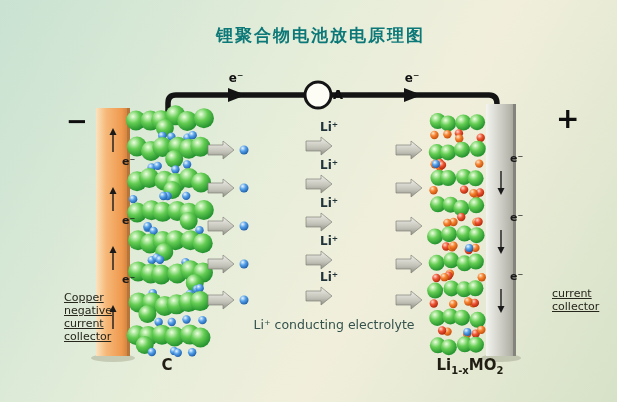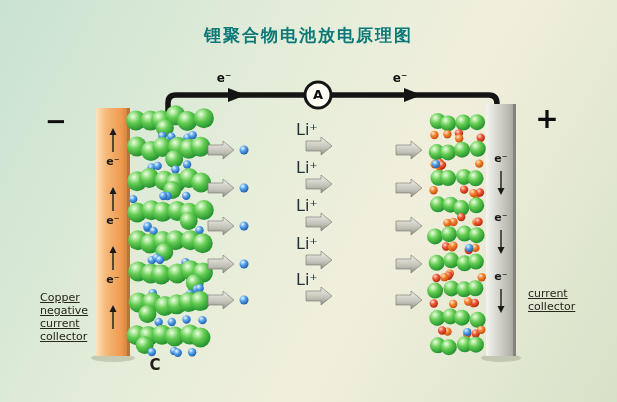--- a/index.html
+++ b/index.html
@@ -1,27 +1,27 @@
 <!DOCTYPE html>
 <html><head>
 <meta charset="utf-8">
 <style>
   * { margin:0; padding:0; box-sizing:border-box; }
   body { font-family:"DejaVu Sans","Liberation Sans",sans-serif; }
   .stage {
     position:relative; width:617px; height:402px; overflow:hidden;
     background:linear-gradient(118deg,#c9e2d2 0%,#e4edd9 38%,#f1efdc 62%,#d6e2c8 100%);
   }
-  .abs { position:absolute; }
+  .abs { position:absolute;padding-left:24px; }
   .title { left:0; right:0; top:24px; text-align:center; color:#0c7878;
            font-size:17px; font-weight:bold; letter-spacing:2px; }
   .polarity { font-size:26px; font-weight:bold; color:#0e0e0e; text-align:center; }
   .ewire { font-size:12px; font-weight:bold; color:#0e0e0e; text-align:center; }
   .ebar { font-size:11px; font-weight:bold; color:#1a1a1a; width:30px; text-align:center; }
-  .ion { font-size:16px; font-weight:normal; color:#20333a; width:36px; text-align:left; }
+  .ion { font-size:12px; font-weight:bold; color:#20333a; width:36px; text-align:left; }
   .collector-label { font-size:11px; color:#26261c; line-height:13px;text-decoration:underline; }
   .electrode-label { font-size:15px; font-weight:bold; color:#201d12; }
   .electrode-label sub { font-size:10px; }
   .electrolyte { font-size:12.5px; color:#33524c; text-align:center; }
   .ammeter-a { font-size:13px; font-weight:bold; color:#0e0e0e; width:18px; text-align:center; }
 </style>
 </head>
 <body>
 
 <div class="stage">
@@ -322,15 +322,19 @@
     <span style="display:block">Copper</span>
     <span style="display:block">negative</span>
     <span style="display:block">current</span>
     <span style="display:block">collector</span>
   </div>
   <div class="abs collector-label" style="left:528px;top:287px;width:80px">
     <span style="display:block">current</span>
     <span style="display:block">collector</span>
   </div>
 
+  <div class="abs electrolyte" style="left:212px;top:317px;width:220px">Li⁺ conducting electrolyte</div>
 
   <div class="abs electrode-label" style="left:135px;top:356px;width:40px;text-align:center">C</div>
+  <div class="abs electrode-label" style="left:408px;top:356px;width:100px;text-align:center">
+    <span>Li</span><sub>1-x</sub><span>MO</span><sub>2</sub>
+  </div>
 </div>
 
 </body></html>

